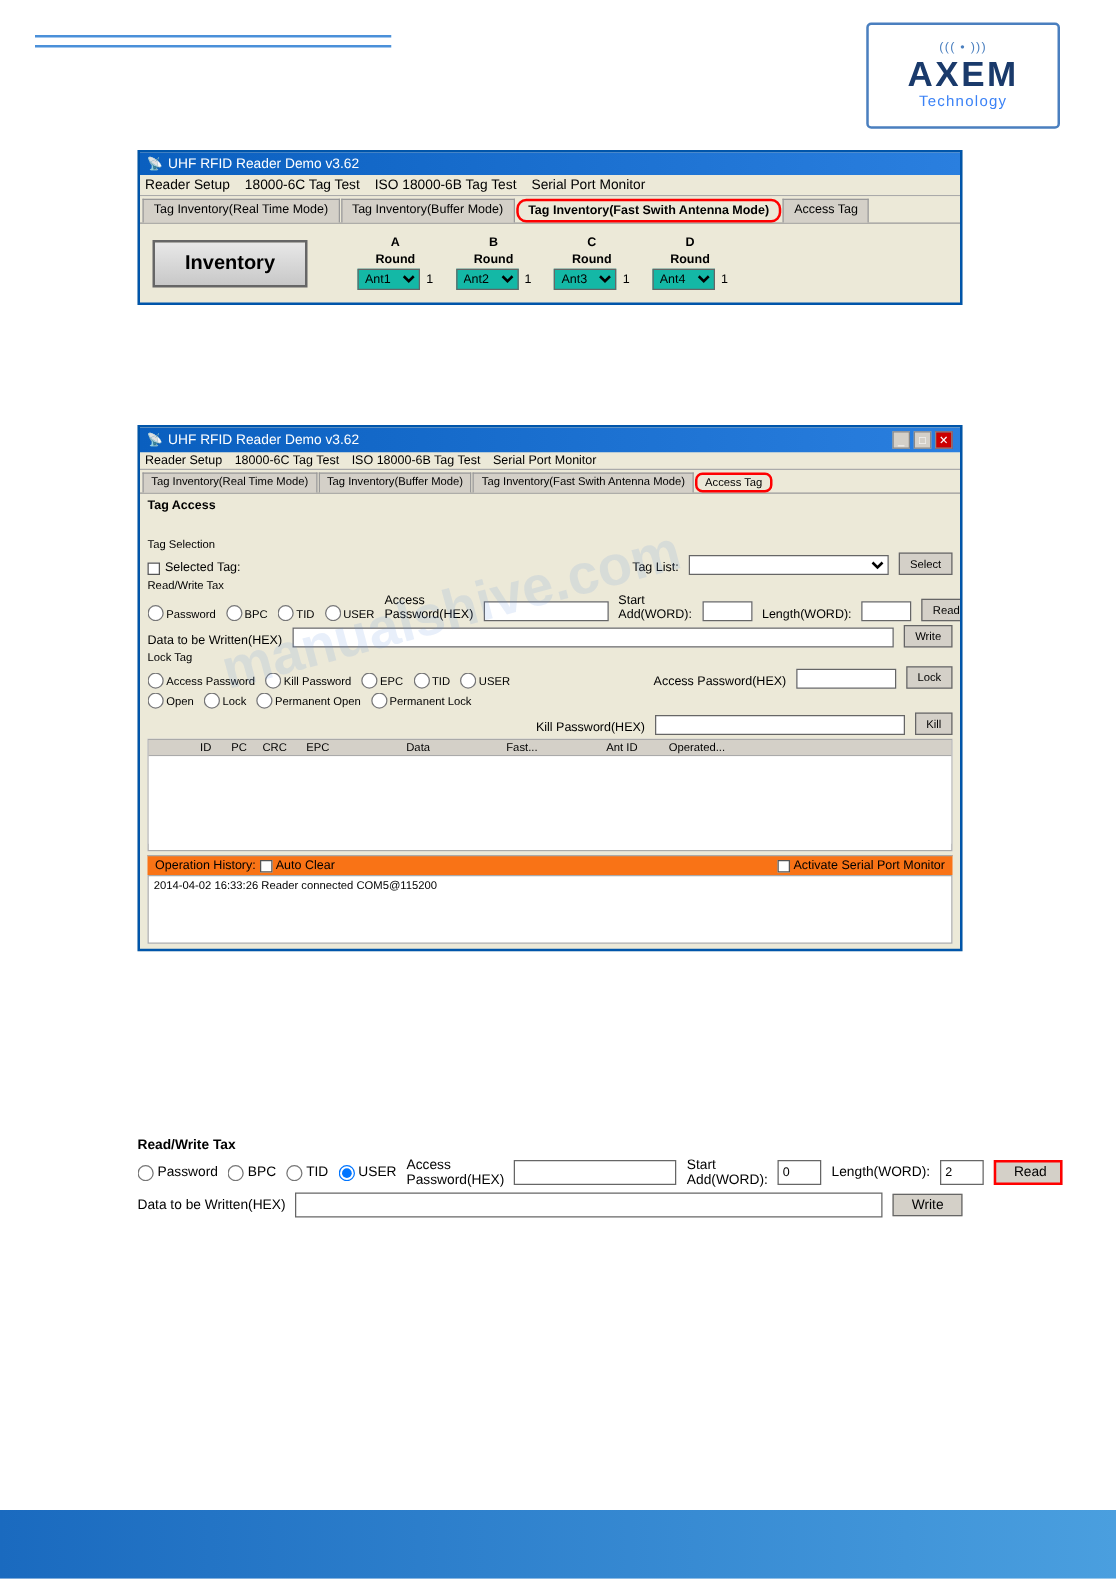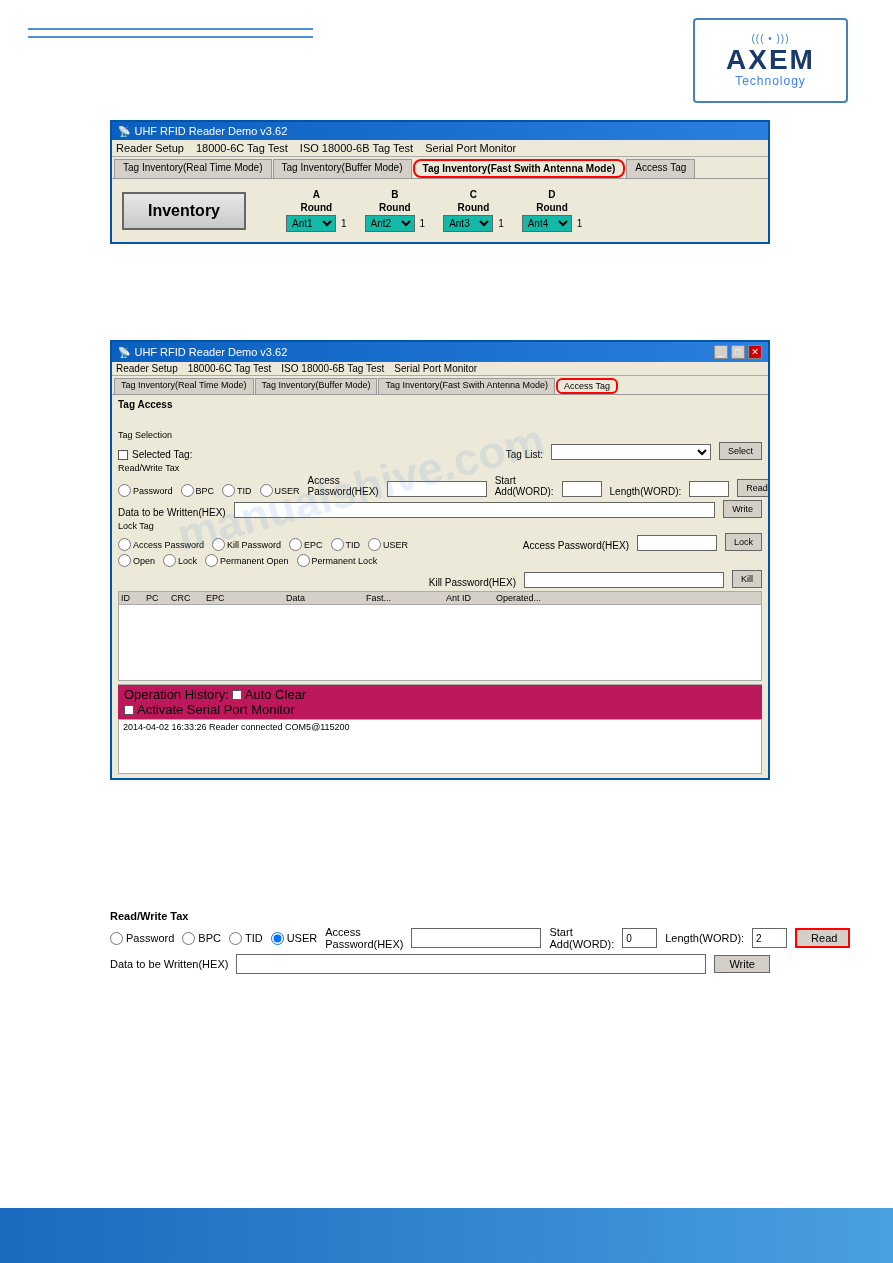--- a/index.html
+++ b/index.html
@@ -310,38 +310,37 @@
       background: #fff;
       margin-bottom: 3px;
     }
     .data-table-header {
       display: flex;
       background: #d4d0c8;
       border-bottom: 1px solid #aaa;
       font-size: 9px;
       padding: 1px 2px;
     }
-    .col-id { width: 25px; }
+    .col-id { width: 25px; margin-left: 39px; }
     .col-pc { width: 25px; }
     .col-crc { width: 35px; }
     .col-epc { width: 80px; }
     .col-data { width: 80px; }
     .col-datadots { width: 80px; }
     .col-antid { width: 50px; }
     .col-op { width: 60px; }
 
     
     .status-bar {
-      background: #be185d;
+      background: #f97316;
       border-top: 1px solid #aaa;
       padding: 2px 6px;
       display: flex;
       justify-content: space-between;
-      font-size: 13px;
-      flex-direction: column;
+      font-size: 10px;
     }
     .status-checkbox-row {
       display: flex;
       align-items: center;
       gap: 3px;
     }
 
     
     .log-area {
       background: #fff;

